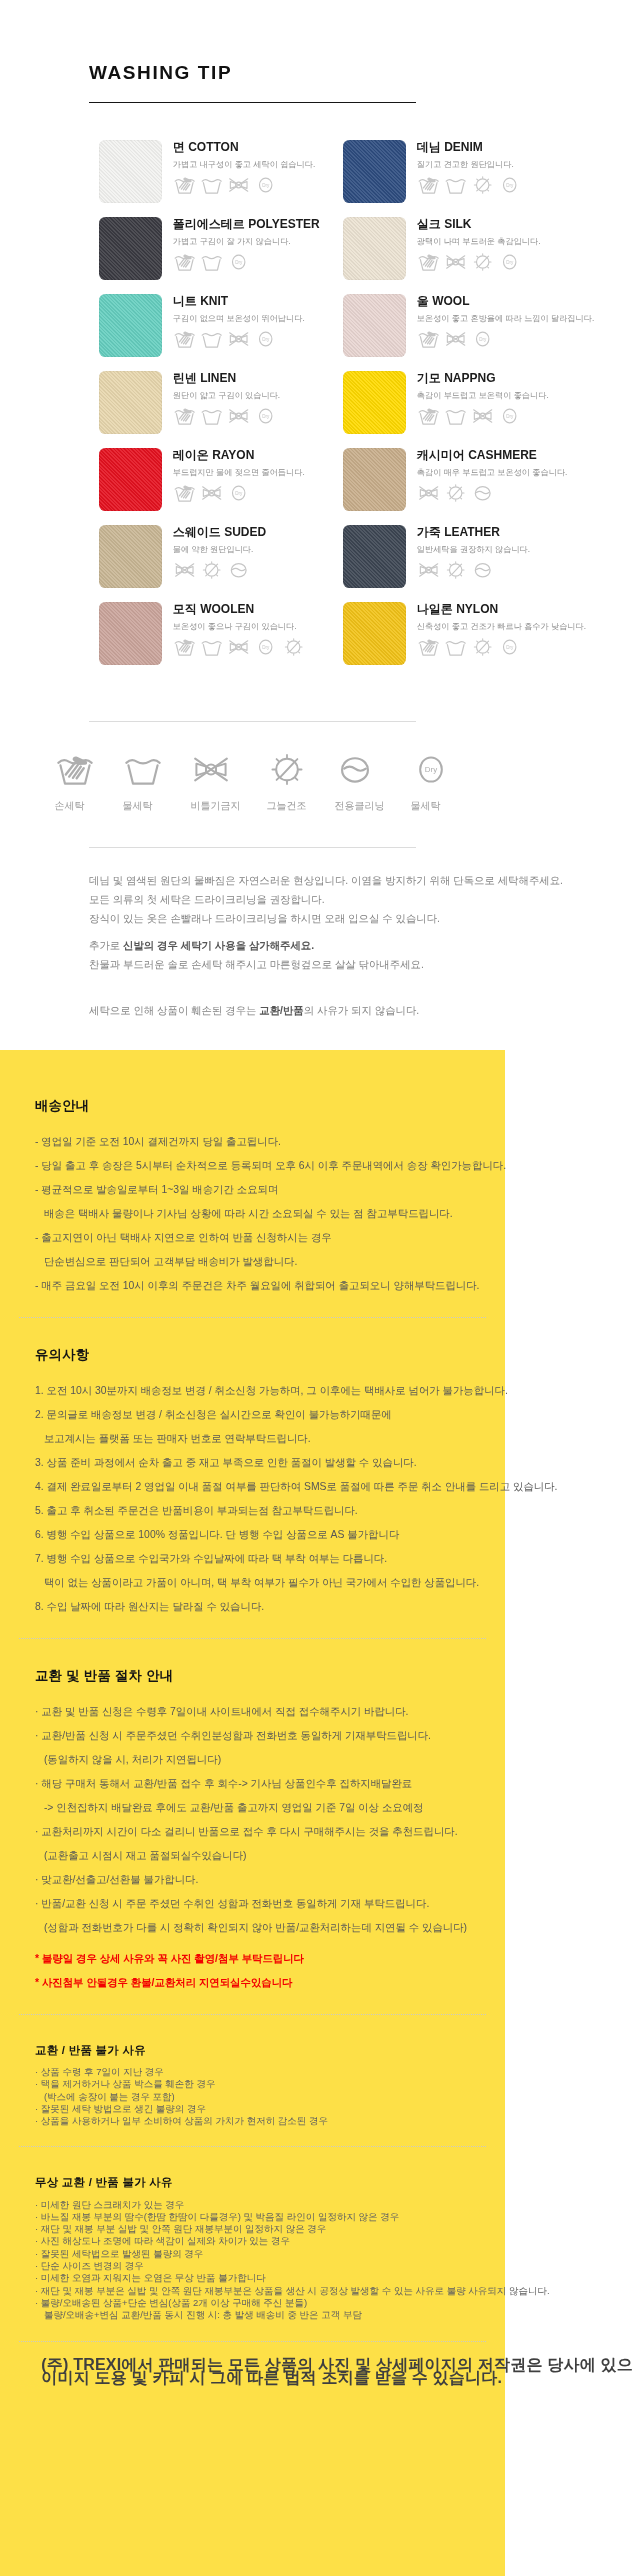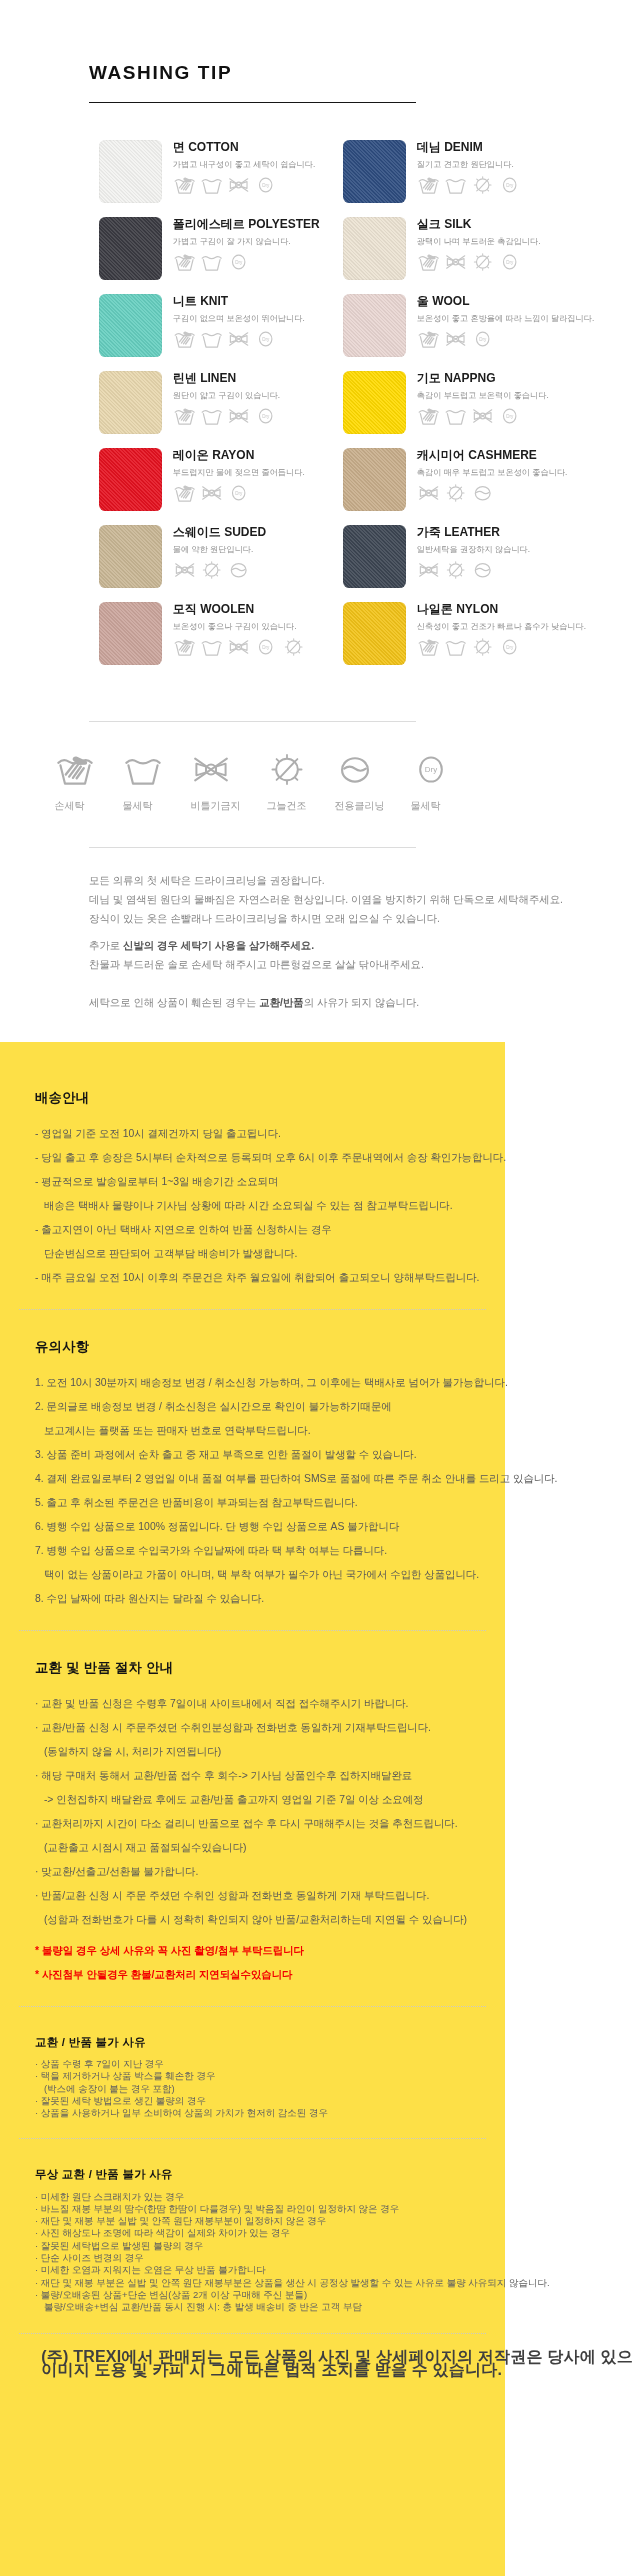--- a/index.html
+++ b/index.html
@@ -27,21 +27,21 @@
   .legend-row{display:flex;justify-content:center;gap:28px;margin-top:29px;}
   .legend-item{text-align:left;width:48px;}
   .li{width:40px;height:37px;color:#aeaeae;display:inline-block;}
   .legend-label{font-size:10px;color:#9a9a9a;margin-top:8.9px;white-space:nowrap;}
   .div-legend-bottom{margin-top:34px;}
 
   .notes{margin-top:23px;}
   .note-line{font-size:10.4px;color:#828282;line-height:19px;white-space:nowrap;}
   .note-line .b{font-weight:bold;color:#555;}
   .note-gap{margin-top:8.9px;}
-  .note-gap2{margin-top:19px;}
+  .note-gap2{margin-top:27px;}
 
   
   .info{background:#fde047;flex:1;padding:47px 35px 38px 35px;}
   .sec-title{font-size:13.3px;font-weight:bold;color:#141414;margin-bottom:15px;letter-spacing:0.3px;}
   .sec .line{font-size:10.4px;color:#565656;line-height:24px;white-space:nowrap;}
   .sec .line.ind{padding-left:8.9px;}
   .sec .line.red{color:#f20000;font-weight:bold;}
   .sec .line.gapped{margin-top:6.3px;}
   .sec.tight .sec-title{font-size:11.4px;margin-bottom:8.2px;}
   .sec.tight .line{font-size:9.5px;line-height:12.3px;color:#606060;}
@@ -409,22 +409,22 @@
         <div class="legend-item"><svg class="li" viewBox="0 0 64 58" width="40" height="37">
             <use href="#i-special-clean"></use>
           </svg><div class="legend-label">전용클리닝</div></div>
         <div class="legend-item"><svg class="li" viewBox="0 0 64 58" width="40" height="37">
             <use href="#i-dry"></use>
           </svg><div class="legend-label">물세탁</div></div>
       </div>
     <div class="thin-divider div-legend-bottom"></div>
 
     <div class="notes">
+        <div class="note-line"><span>데님 및 염색된 원단의 물빠짐은 자연스러운 현상입니다. 이염을 방지하기 위해 단독으로 세탁해주세요.</span></div>
         <div class="note-line"><span>모든 의류의 첫 세탁은 드라이크리닝을 권장합니다.</span></div>
-        <div class="note-line"><span>데님 및 염색된 원단의 물빠짐은 자연스러운 현상입니다. 이염을 방지하기 위해 단독으로 세탁해주세요.</span></div>
         <div class="note-line"><span>장식이 있는 옷은 손빨래나 드라이크리닝을 하시면 오래 입으실 수 있습니다.</span></div>
         <div class="note-line note-gap"><span>추가로 </span><span class="b">신발의 경우 세탁기 사용을 삼가해주세요.</span></div>
         <div class="note-line"><span>찬물과 부드러운 솔로 손세탁 해주시고 마른헝겊으로 살살 닦아내주세요.</span></div>
         <div class="note-line note-gap2"><span>세탁으로 인해 상품이 훼손된 경우는 </span><span class="b">교환/반품</span><span>의 사유가 되지 않습니다.</span></div>
       </div>
   </div>
 
   <div class="info">
     <div>
         <div class="sec">

